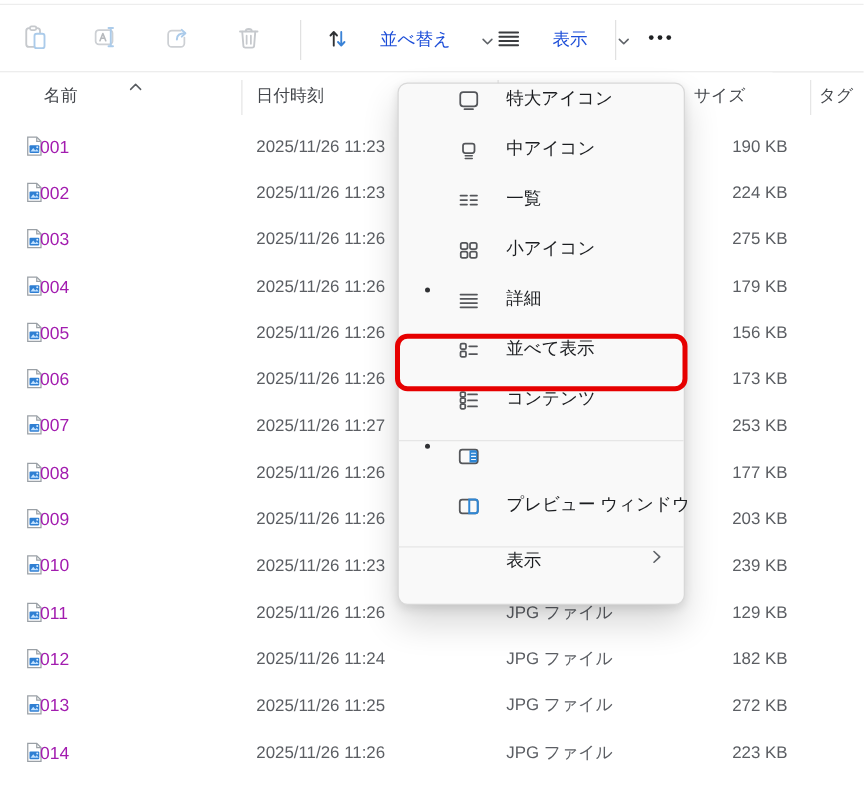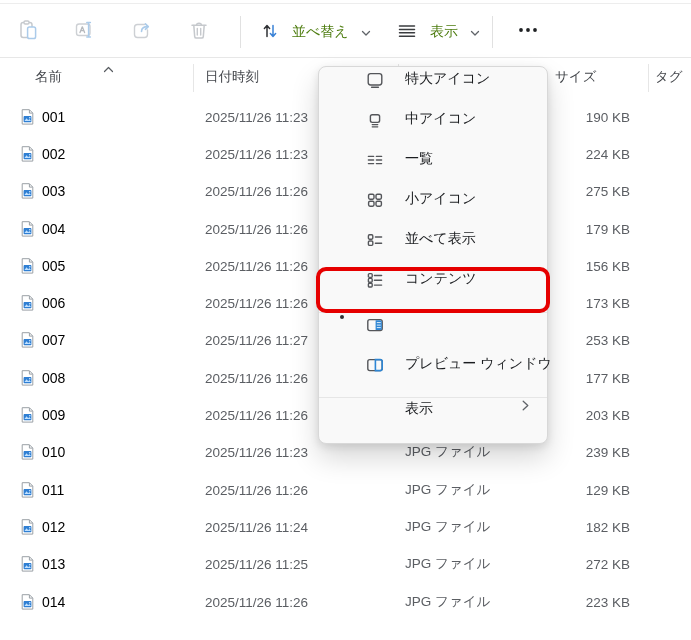--- a/index.html
+++ b/index.html
@@ -7,36 +7,36 @@
     font-family:"Liberation Sans","DejaVu Sans",sans-serif; }
   .screen { position:relative; width:691px; height:640px; background:#fff; }
 
   
   .toolbar { position:absolute; left:0; top:3px; width:691px; height:55px;
     border-top:1px solid #ededed; border-bottom:1px solid #e7e7e7; background:#fff; }
   .tb-btn { position:absolute; top:8px; height:40px; display:flex; align-items:center;
     justify-content:center; border-radius:5px; cursor:default; }
   .tb-icon-btn { width:40px; }
   .tb-divider { position:absolute; top:12px; width:1px; height:32px; background:#e1e1e1; }
-  .tb-text-btn { gap:12px; padding:0 10px; font-size:14px; color:#4d7c0f; }
+  .tb-text-btn { gap:24px; padding:0 10px; font-size:14px; color:#1d4ed8; }
   .tb-label { white-space:nowrap; }
 
   
   .col-headers { position:absolute; left:0; top:58px; width:618px; height:40px; background:#fff;
     font-size:13.5px; color:#43464b; }
   .col-h { position:absolute; top:10px; white-space:nowrap; }
   .col-sep { position:absolute; top:6px; width:1px; height:28px; background:#e6e6e6; }
   .sort-caret { position:absolute; left:103px; top:3px; }
 
   
   .file-list { position:absolute; left:0; top:98px; width:691px; }
   .row { position:relative; height:37.3px; }
   .cell { position:absolute; top:50%; transform:translateY(-50%); white-space:nowrap; }
   .cell-icon { left:19px; width:17px; height:17px; }
-  .cell-name { left:42px; font-size:14px; color:#000000; }
+  .cell-name { left:32px; font-size:14px; color:#a21caf; }
   .cell-date { left:205px; font-size:13.5px; color:#5b5e63; }
   .cell-type { left:405px; font-size:13.5px; color:#5b5e63; }
   .cell-size { right:61px; font-size:13.5px; color:#5b5e63; text-align:right; }
 
   
   .context-menu { position:absolute; left:318px; top:66px; width:230px; background:#f9f9f9;
     border:1px solid #d8d8d8; border-radius:8px; padding:3px 0; z-index:10;
     box-shadow:0 14px 28px rgba(0,0,0,.16), 0 3px 8px rgba(0,0,0,.10); }
   .menu-item { position:relative; height:40px; display:flex; align-items:flex-start; cursor:default; }
   .mi-bullet { width:46px; display:flex; align-items:center; justify-content:center; flex:0 0 46px; }
@@ -373,20 +373,31 @@
           <svg width="20" height="20" viewBox="0 0 20 20">
             <rect x="3.6" y="4.2" width="5.4" height="5" rx="1.4" stroke="#54565a" stroke-width="1.4" fill="none" stroke-linecap="round"></rect>
             <rect x="11" y="4.2" width="5.4" height="5" rx="1.4" stroke="#54565a" stroke-width="1.4" fill="none" stroke-linecap="round"></rect>
             <rect x="3.6" y="11.2" width="5.4" height="5" rx="1.4" stroke="#54565a" stroke-width="1.4" fill="none" stroke-linecap="round"></rect>
             <rect x="11" y="11.2" width="5.4" height="5" rx="1.4" stroke="#54565a" stroke-width="1.4" fill="none" stroke-linecap="round"></rect>
           </svg>
         </span>
         <span class="mi-label">小アイコン</span>
       </div>
       <div class="menu-item">
+        <span class="mi-bullet">
+          <span class="dot"></span>
+        </span>
+        <span class="mi-icon">
+          <svg width="20" height="20" viewBox="0 0 20 20">
+            <path d="M3.4 5.6 H16.6 M3.4 9 H16.6 M3.4 12.4 H16.6 M3.4 15.8 H16.6" stroke="#54565a" stroke-width="1.4" fill="none" stroke-linecap="round"></path>
+          </svg>
+        </span>
+        <span class="mi-label">詳細</span>
+      </div>
+      <div class="menu-item">
         <span class="mi-bullet"></span>
         <span class="mi-icon">
           <svg width="20" height="20" viewBox="0 0 20 20">
             <rect x="3.4" y="4.8" width="4.4" height="4.4" rx="1.1" stroke="#54565a" stroke-width="1.4" fill="none" stroke-linecap="round"></rect>
             <path d="M10.4 7 H16.6" stroke="#54565a" stroke-width="1.4" fill="none" stroke-linecap="round"></path>
             <rect x="3.4" y="11" width="4.4" height="4.4" rx="1.1" stroke="#54565a" stroke-width="1.4" fill="none" stroke-linecap="round"></rect>
             <path d="M10.4 13.2 H16.6" stroke="#54565a" stroke-width="1.4" fill="none" stroke-linecap="round"></path>
           </svg>
         </span>
         <span class="mi-label">並べて表示</span>

